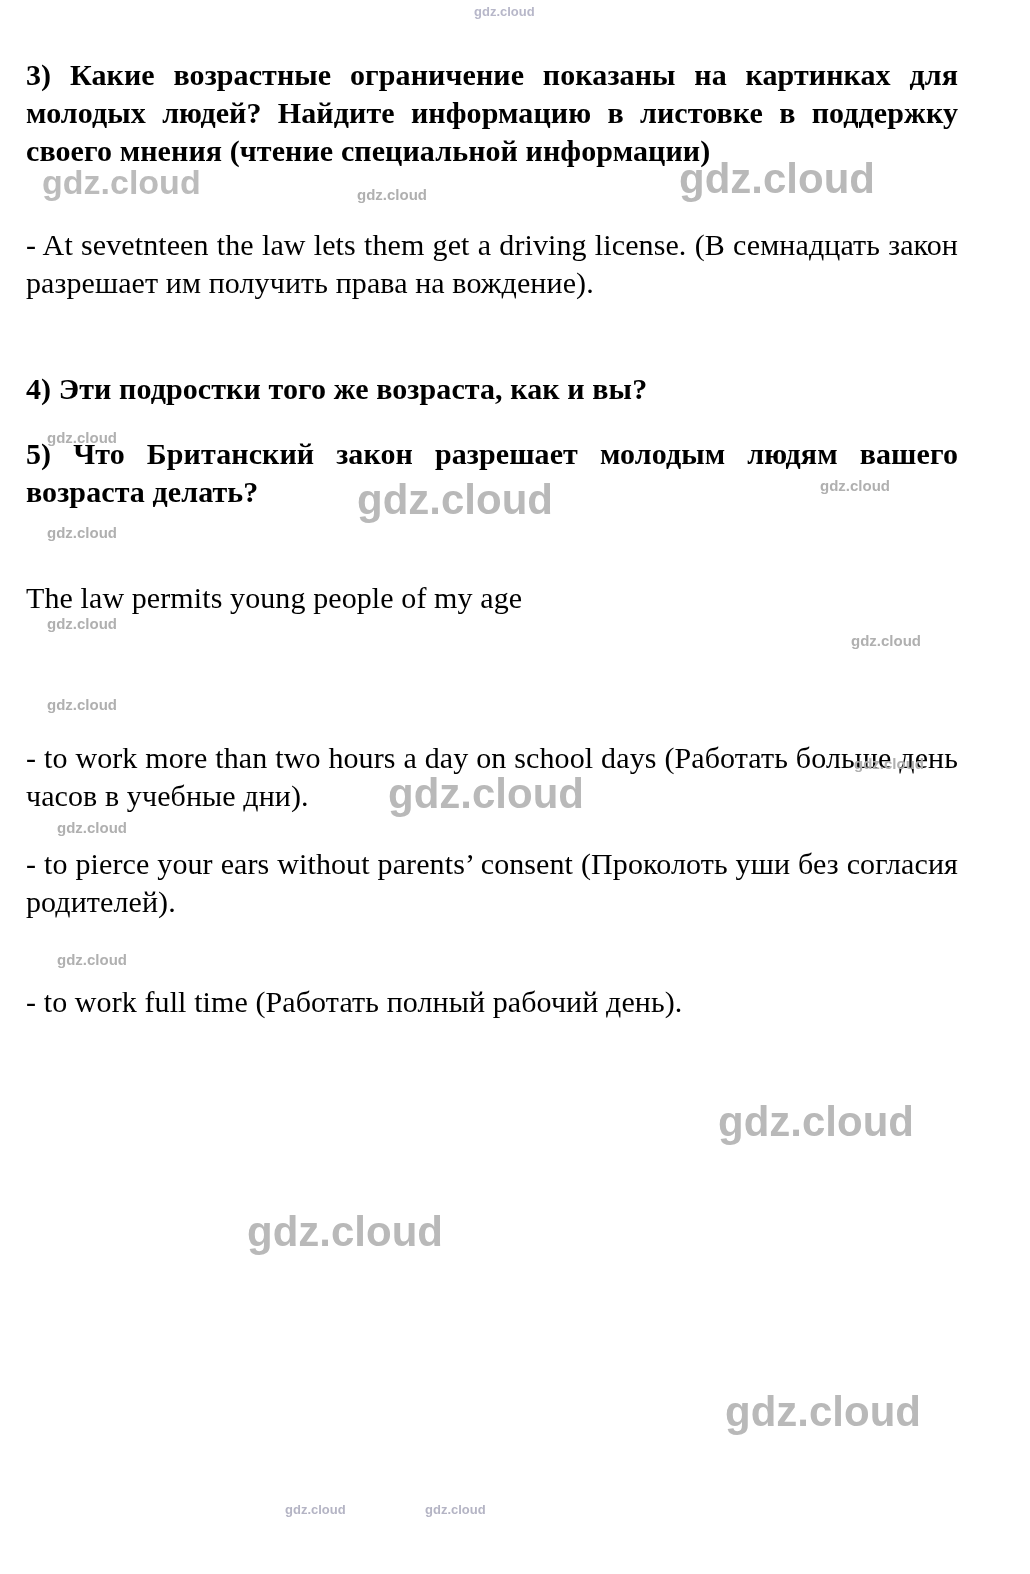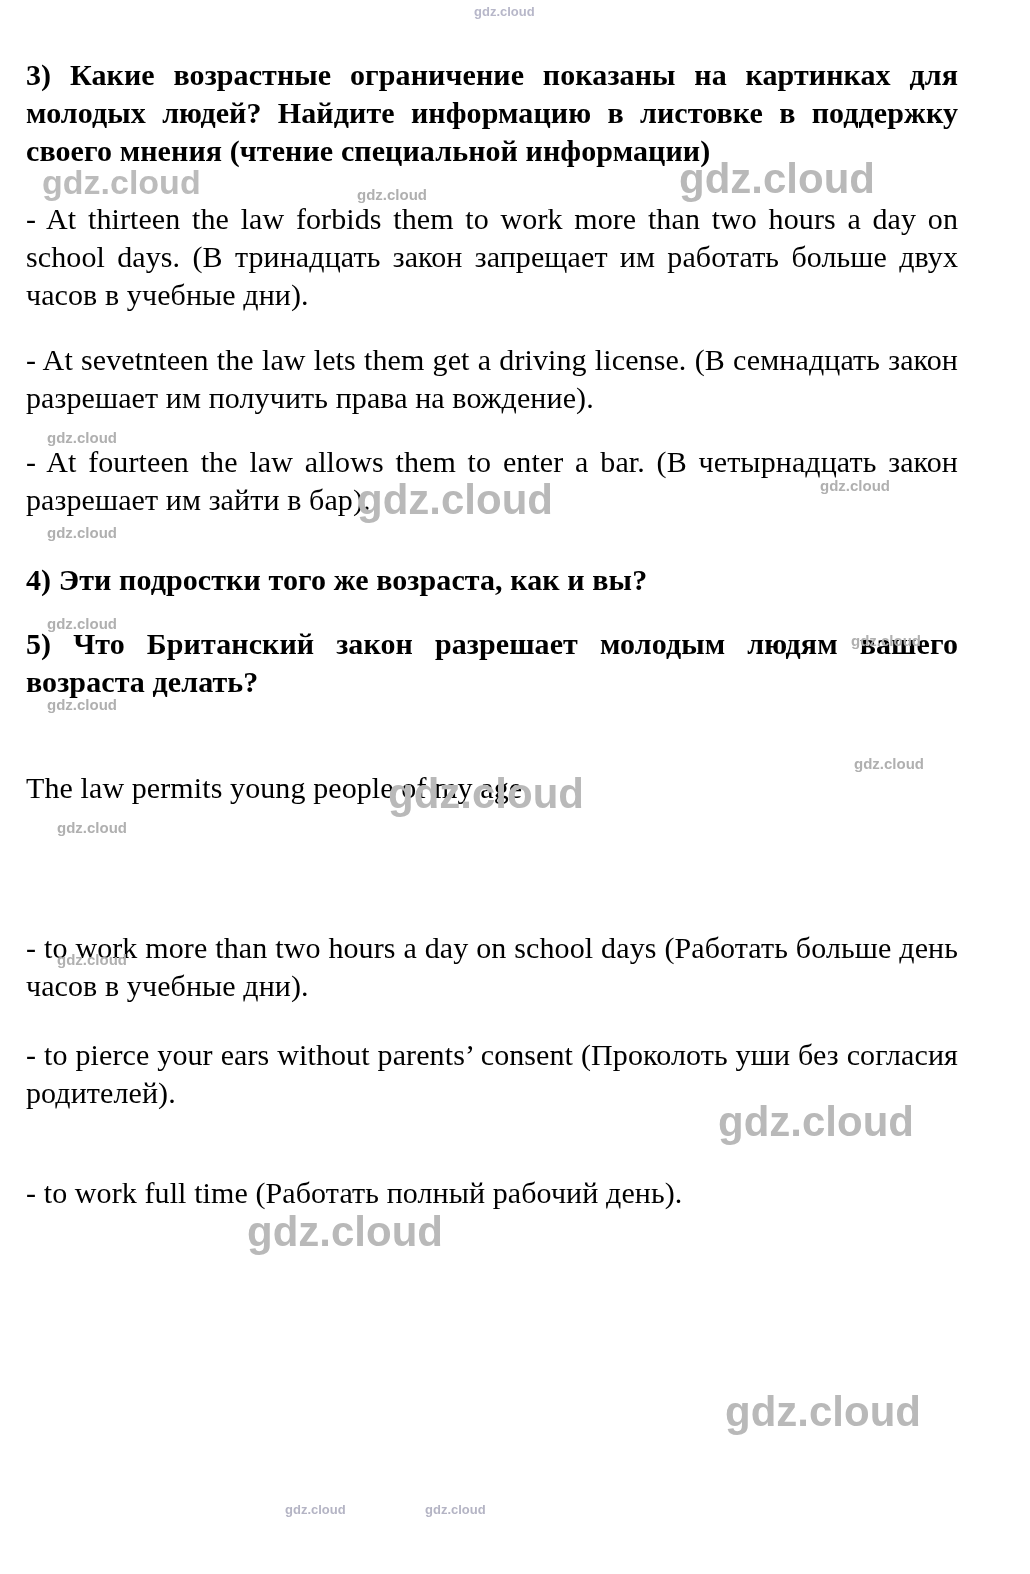--- a/index.html
+++ b/index.html
@@ -79,27 +79,25 @@
 </head>
 <body>
 
 <div class="page">
 
   <div class="content">
 
     <p class="bold">3) Какие возрастные ограничение показаны на картинках для молодых людей? Найдите информацию в листовке в поддержку своего мнения (чтение специальной информации)</p>
     <div class="gap-lg"></div>
 
-    <p>- At thirteen the law forbids them to work more than two hours a day on school days. (В тринадцать закон запрещает им работать больше двух часов в учебные дни).</p>
     <div class="gap-md"></div>
 
     <p>- At sevetnteen the law lets them get a driving license. (В семнадцать закон разрешает им получить права на вождение).</p>
     <div class="gap-md"></div>
 
-    <p>- At fourteen the law allows them to enter a bar. (В четырнадцать закон разрешает им зайти в бар).</p>
     <div class="gap-sm"></div>
 
     <div class="gap-md"></div>
 
     <p class="bold">4) Эти подростки того же возраста, как и вы?</p>
     <div class="gap-md"></div>
 
     <p class="bold">5) Что Британский закон разрешает молодым людям вашего возраста делать?</p>
     <div style="height:68px"></div>
 

